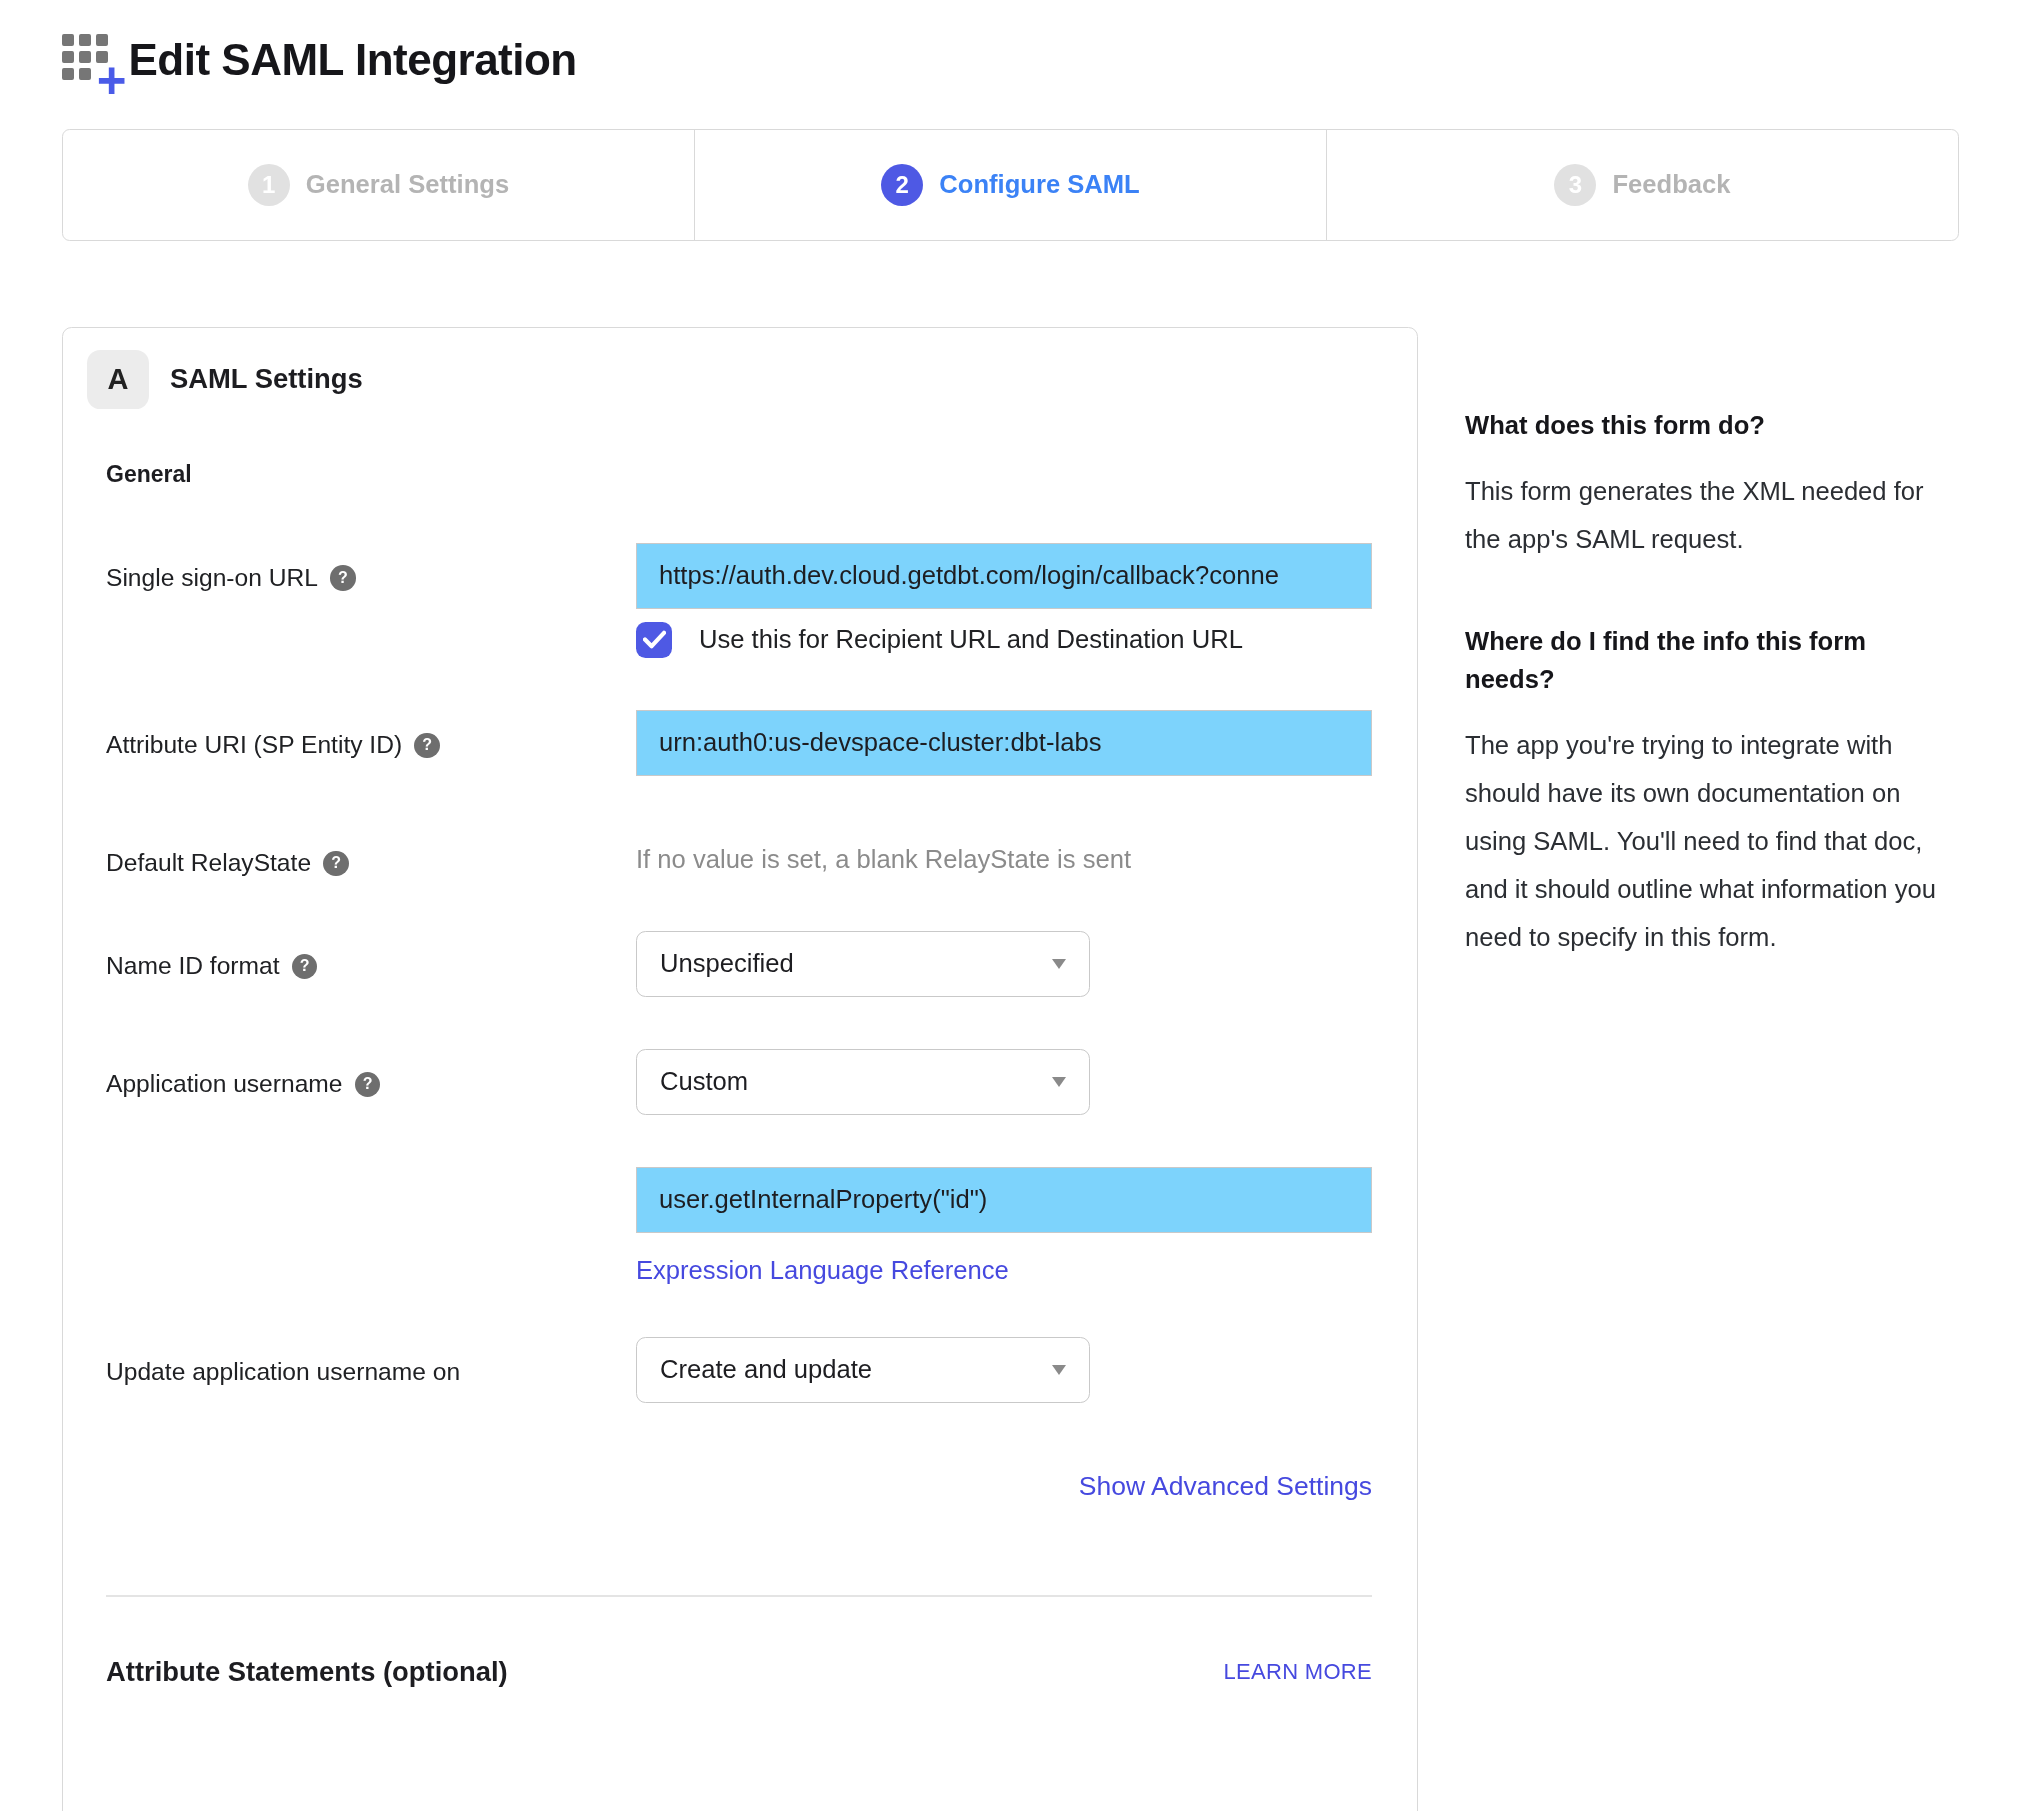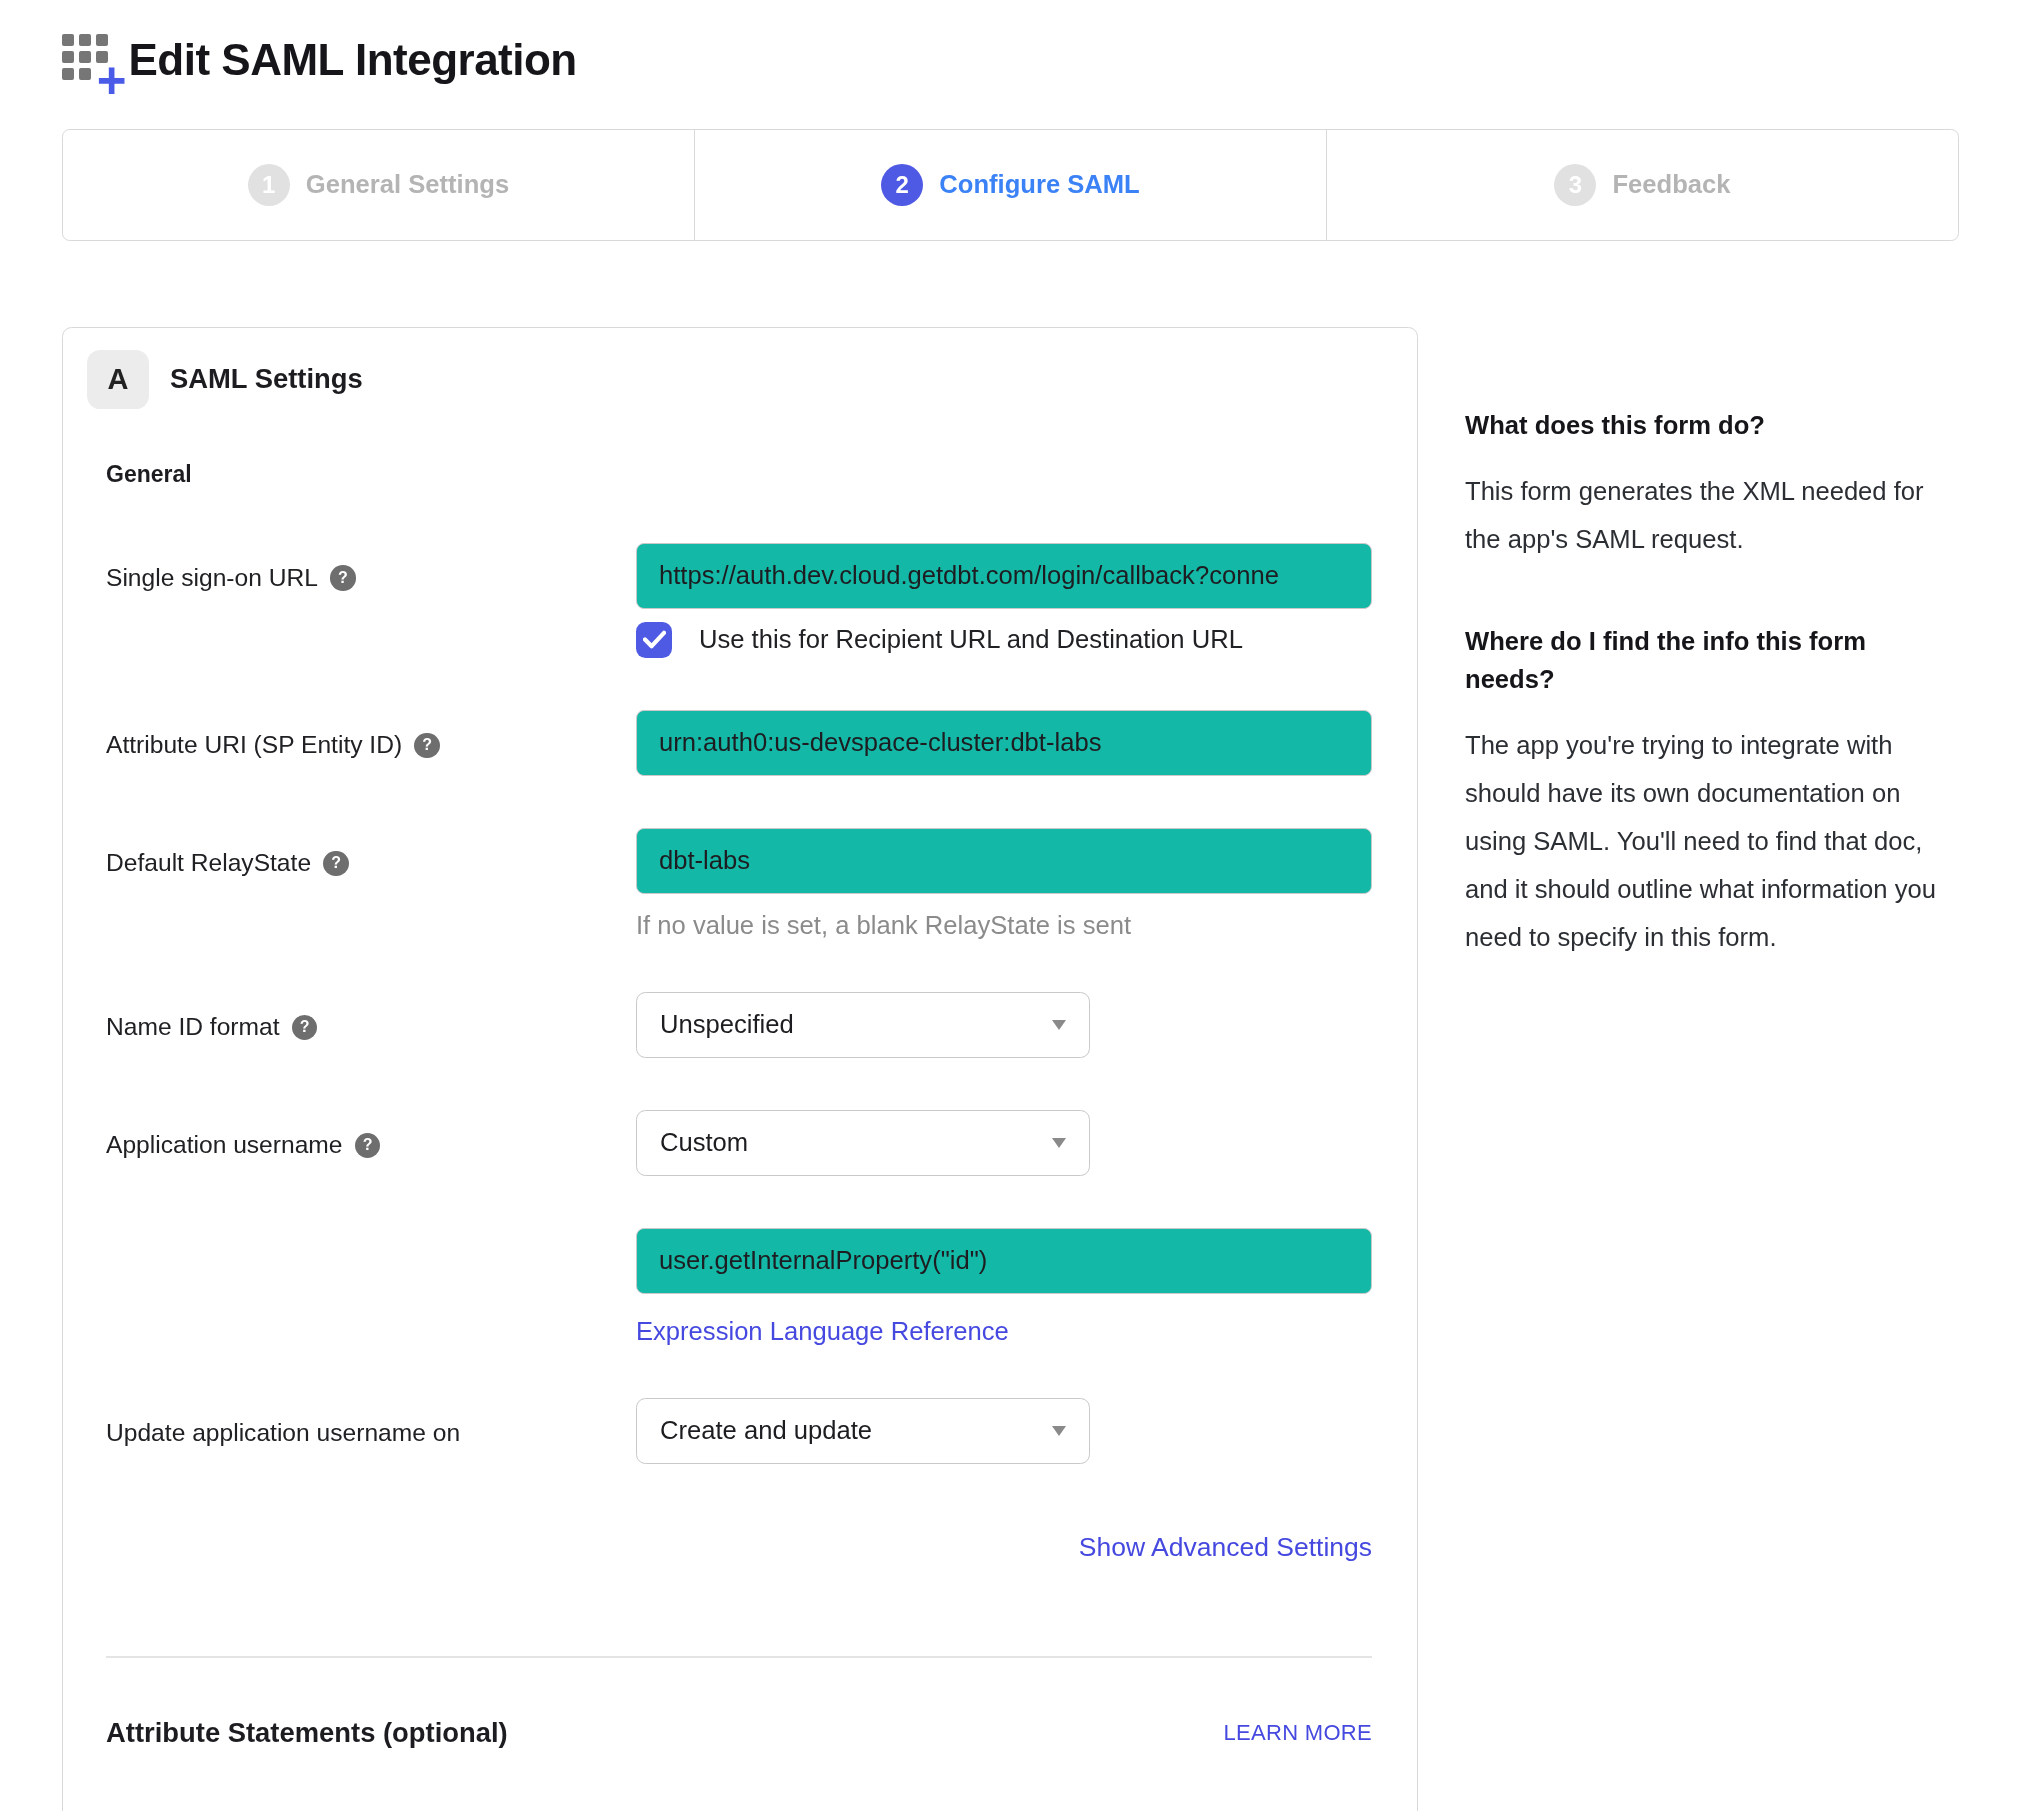--- a/index.html
+++ b/index.html
@@ -61,23 +61,23 @@
   
   .form-row{display:flex;margin:0 45px 52px 43px;}
   .row-label{flex:0 0 530px;padding-top:19px;font-size:24.6px;color:#202124;display:flex;align-items:flex-start;gap:12.3px;}
   .row-label .lbl{line-height:32px;}
   .help-icon{
     width:25.6px;height:25.6px;border-radius:50%;background:#6e6e6e;color:#fff;flex:0 0 auto;
     display:flex;align-items:center;justify-content:center;font-size:16px;font-weight:700;margin-top:3.8px;
   }
   .row-control{flex:1;min-width:0;}
   .text-input{
-    width:100%;height:66px;border:1.9px solid var(--input-border);border-radius:8px;
+    width:100%;height:66px;border:1.9px solid var(--input-border);border-radius:0;
     padding:0 22px;font-size:25.6px;color:#1d1d21;display:flex;align-items:center;
-    white-space:nowrap;overflow:hidden;background:#14b8a6;
+    white-space:nowrap;overflow:hidden;background:#7dd3fc;
   }
   .select{
     width:454px;height:66px;border:1.9px solid var(--input-border);border-radius:9.5px;
     padding:0 23px;font-size:25.6px;display:flex;align-items:center;justify-content:space-between;
     background:#fff;cursor:default;
   }
   .select .caret{
     width:0;height:0;border-left:7.6px solid transparent;border-right:7.6px solid transparent;
     border-top:10.4px solid #8a8a8a;margin-left:19px;flex:0 0 auto;
   }
@@ -180,21 +180,20 @@
           <div class="text-input">urn:auth0:us-devspace-cluster:dbt-labs</div>
         </div>
       </div>
 
       <div class="form-row">
         <div class="row-label">
           <span class="lbl">Default RelayState</span>
           <span class="help-icon">?</span>
         </div>
         <div class="row-control">
-          <div class="text-input">dbt-labs</div>
           <div class="hint">If no value is set, a blank RelayState is sent</div>
         </div>
       </div>
 
       <div class="form-row">
         <div class="row-label">
           <span class="lbl">Name ID format</span>
           <span class="help-icon">?</span>
         </div>
         <div class="row-control">

